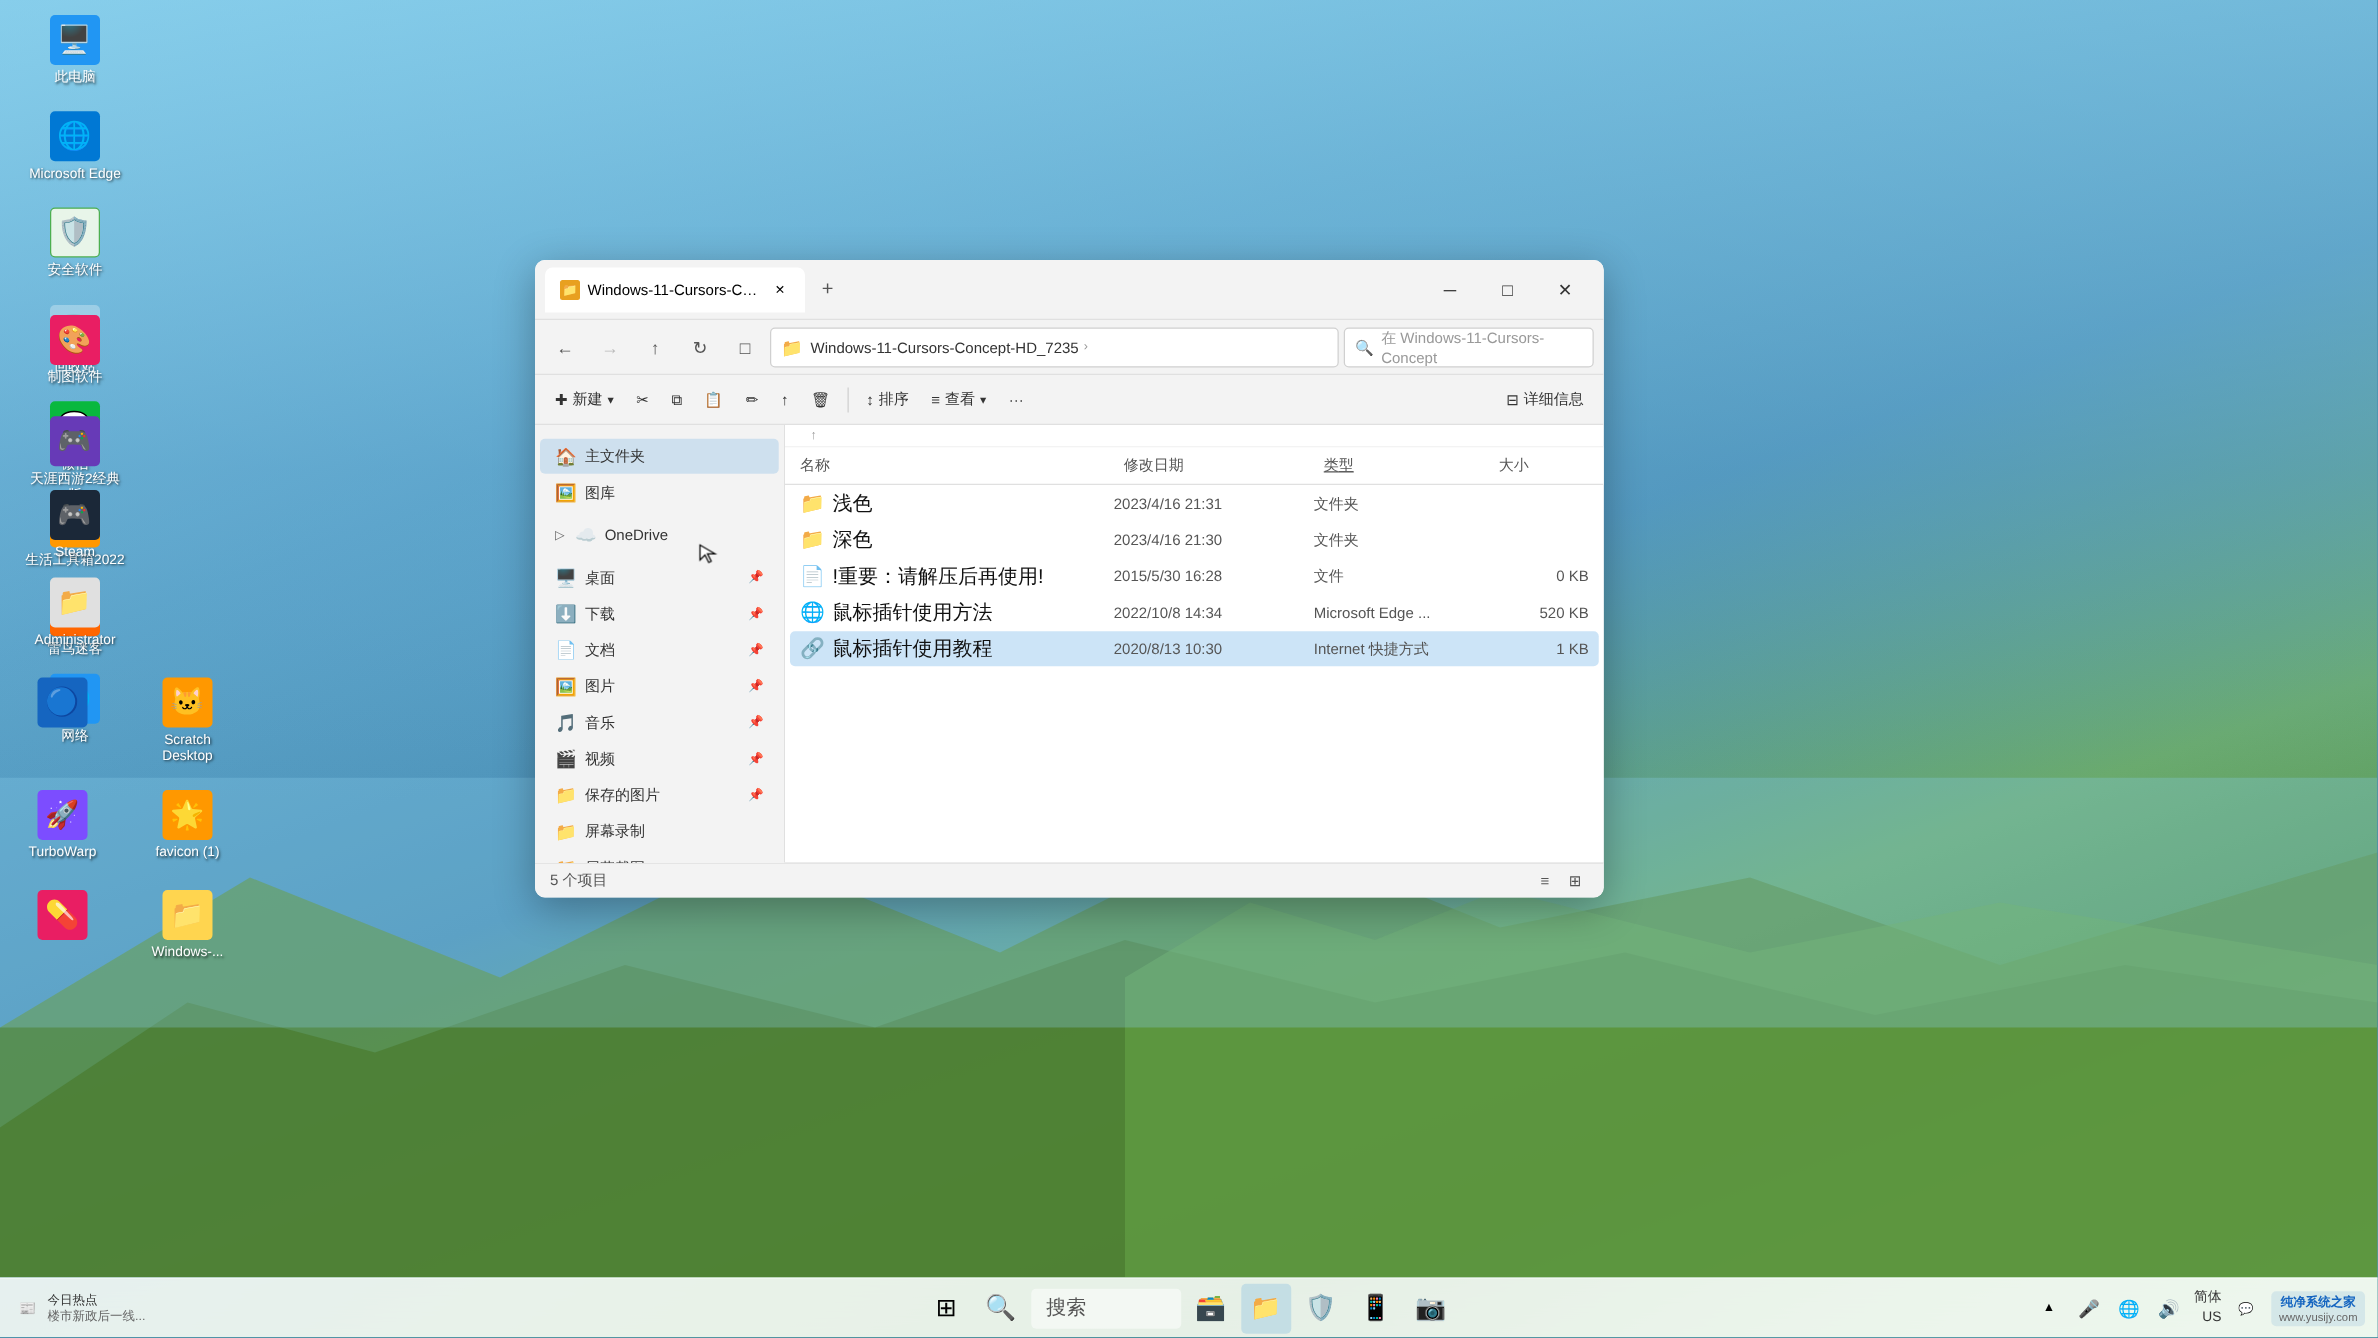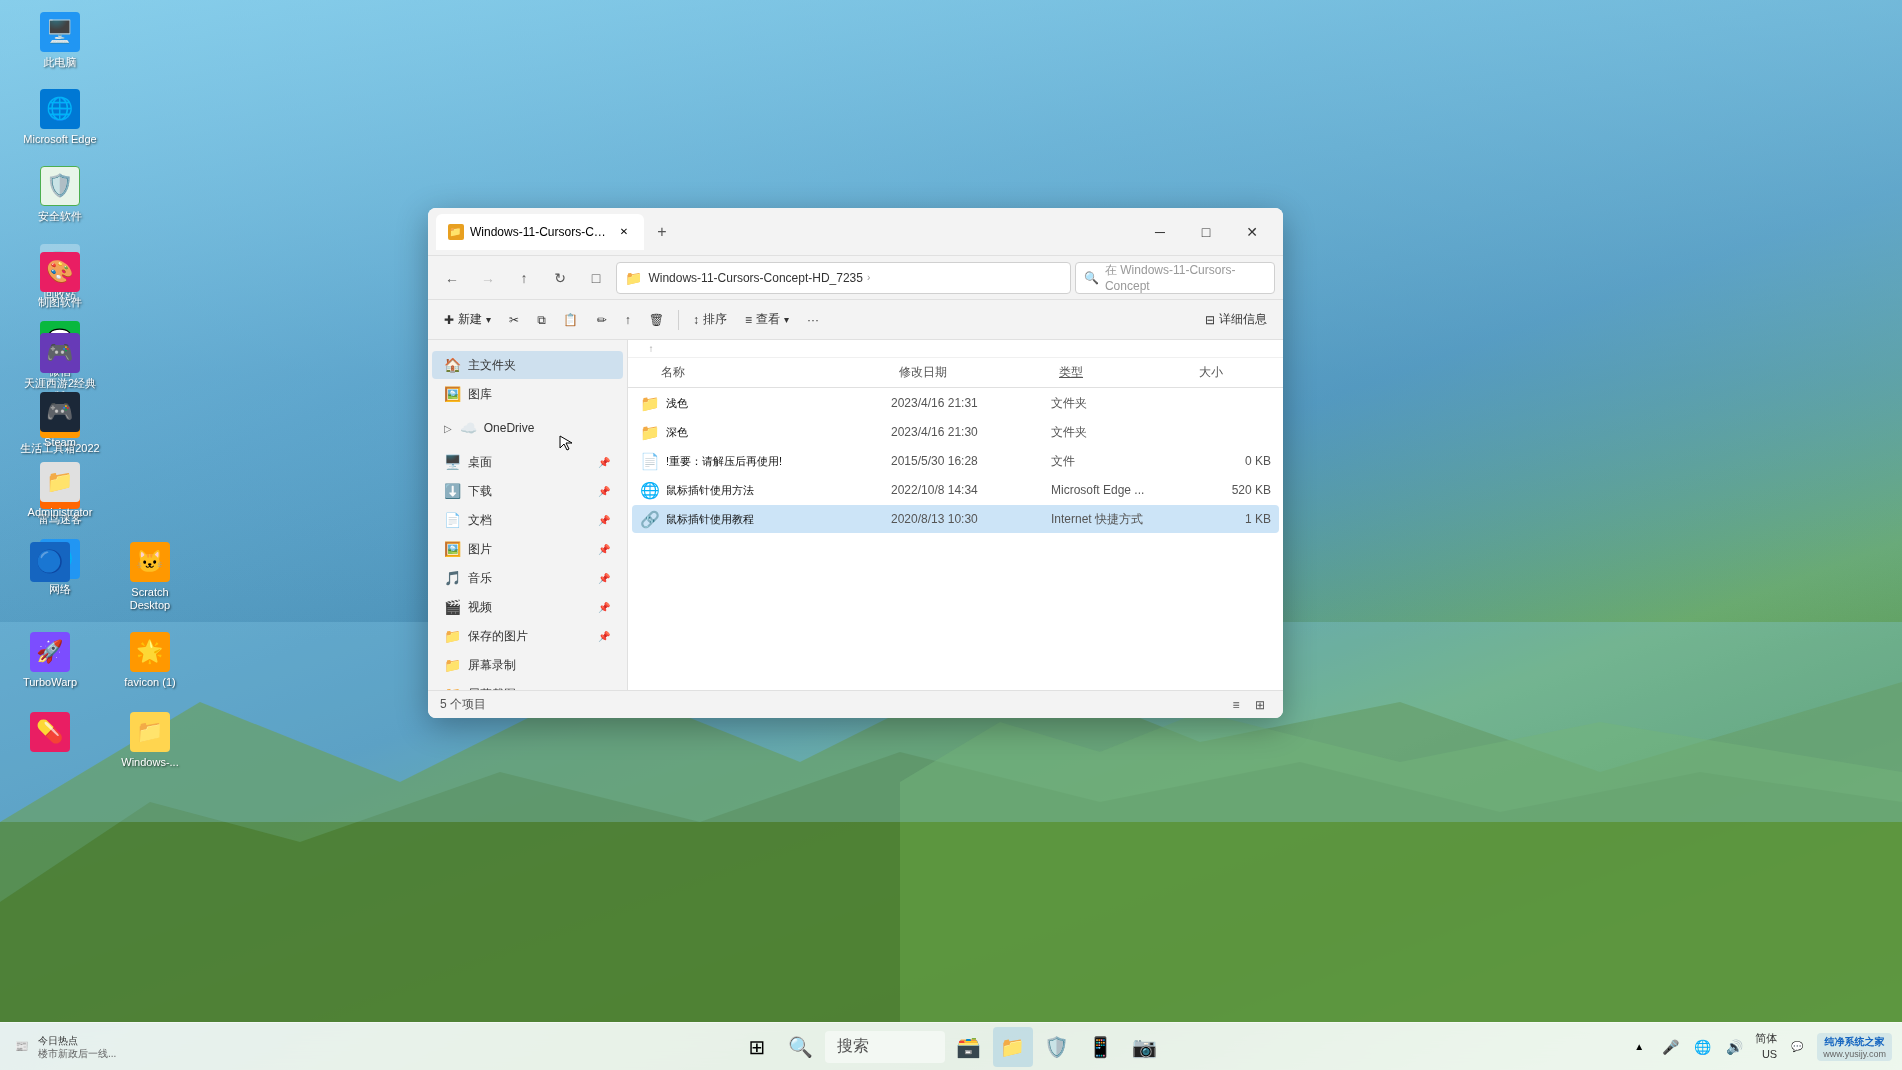--- a/index.html
+++ b/index.html
@@ -390,21 +390,21 @@
 
     .col-header {
       font-size: 12px;
       color: #555;
       cursor: pointer;
       padding: 2px 4px;
       border-radius: 2px;
       user-select: none;
     }
 
-    .col-name { flex: 1; margin-left: 21px; }
+    .col-name { flex: 1; }
     .col-date { width: 160px; }
     .col-type { width: 140px; text-decoration: underline; }
     .col-size { width: 80px; text-align: left; }
 
     
     .file-row {
       display: flex;
       align-items: center;
       padding: 4px 8px;
       cursor: pointer;
@@ -419,21 +419,21 @@
       height: 20px;
       display: flex;
       align-items: center;
       justify-content: center;
       font-size: 16px;
       margin-right: 6px;
     }
 
     .file-name {
       flex: 1;
-      font-size: 11px;
+      font-size: 16px;
       color: #111;
       white-space: nowrap;
       overflow: hidden;
       text-overflow: ellipsis;
     }
 
     .file-date {
       width: 160px;
       font-size: 12px;
       color: #555;

